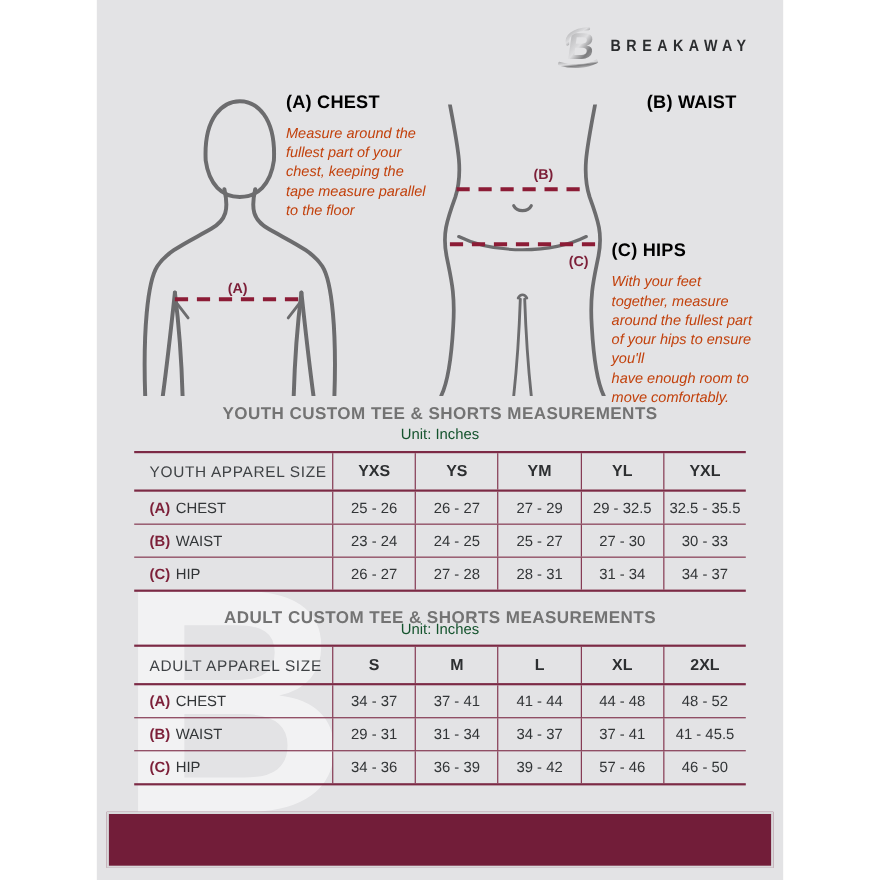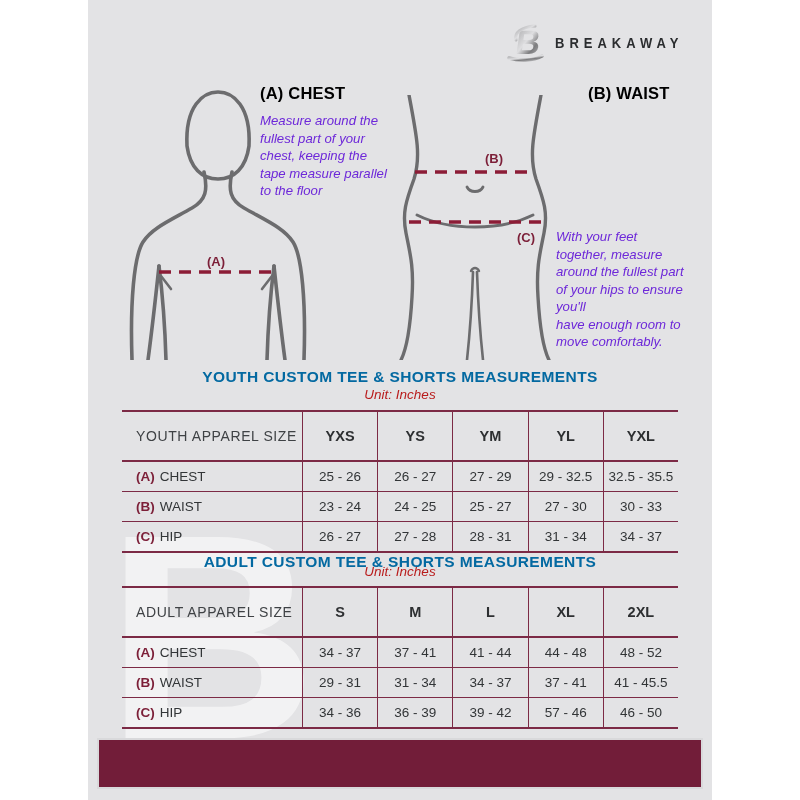--- a/index.html
+++ b/index.html
@@ -28,47 +28,47 @@
     font-weight:bold; font-size:13px; letter-spacing:5px; color:#2b2d2f;
     display:inline-block; transform:scaleY(1.15); white-space:nowrap;
   }
 
   
   .guide-h {
     font-weight:bold; font-size:16.5px; color:#000000; letter-spacing:0.2px;
   }
   .guide-p {
     margin-top:9px; font-style:italic; font-size:13.2px; line-height:1.33;
-    color:#6d28d9; white-space:pre-line;
+    color:#c2410c; white-space:pre-line;
   }
 
   
   .sec-title {
-    font-weight:bold; font-size:15.5px; letter-spacing:0.4px; color:#0369a1;
+    font-weight:bold; font-size:15.5px; letter-spacing:0.4px; color:#737373;
     text-align:center; width:556px;
   }
   .sec-unit {
-    font-style:italic; font-size:13.5px; color:#b91c1c; text-align:center; width:556px;
+    font-size:13.5px; color:#14532d; text-align:center; width:556px;
   }
 
   
   .sizetable {
     position:absolute; left:34px; width:556px; z-index:2;
     border-top:2.5px solid #7c2a45; border-bottom:2.5px solid #7c2a45;
   }
   .t-row {
     display:grid; grid-template-columns:180px repeat(5,1fr);
   }
   .t-row:not(:last-child) { border-bottom:1.5px solid #7c2a45; }
   .t-row.t-head { border-bottom:2px solid #7c2a45; }
   .t-row > div {
     height:29px; display:flex; align-items:center; justify-content:center;
     font-size:13.5px; color:#323537;
   }
-  .t-row.t-head > div { height:48px; }
+  .t-row.t-head > div { height:33px; }
   .t-row > div:not(:first-child) { border-left:1.5px solid #7c2a45; }
   .t-row > .lbl { justify-content:flex-start; padding-left:14px; }
   .t-head > .lbl { font-size:14px; letter-spacing:0.6px; color:#3f4245; }
   .t-head > .sz { font-weight:bold; font-size:14.5px; color:#2d2f31; }
   .row-lbl { font-size:15px; color:#333537; }
   .pfx { color:#7c1f38; font-weight:bold; margin-right:5px; }
 
   
   .footer-bar {
     position:absolute; left:9px; top:738px; width:606px; height:51px;
@@ -153,20 +153,21 @@
     <text x="101" y="68" text-anchor="middle" font-size="13" font-weight="bold" fill="#7c1f38">(B)</text>
     <path d="M 16,127 L 150,127" fill="none" stroke="#8c1c36" stroke-width="3.5" stroke-dasharray="12 8"></path>
     <text x="133" y="147" text-anchor="middle" font-size="13" font-weight="bold" fill="#7c1f38">(C)</text>
   </svg>
 
   <div class="abs" style="left:468px; top:84px; width:155px; z-index:2;margin-left:32px;">
     <div class="guide-h">(B) WAIST</div>
   </div>
 
   <div class="abs" style="left:468px; top:219px; width:160px; z-index:2;">
+    <div class="guide-h">(C) HIPS</div>
     <div class="guide-p">With your feet
 together, measure
 around the fullest part
 of your hips to ensure
 you'll
 have enough room to
 move comfortably.</div>
   </div>
 
   <div class="abs sec-title" style="left:34px; top:368px; z-index:2;">YOUTH CUSTOM TEE &amp; SHORTS MEASUREMENTS</div>

